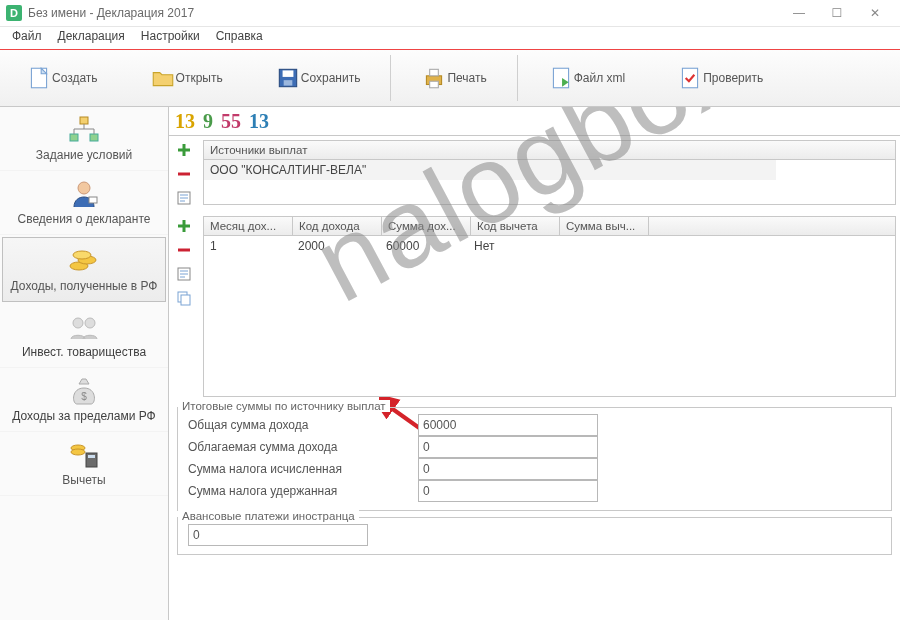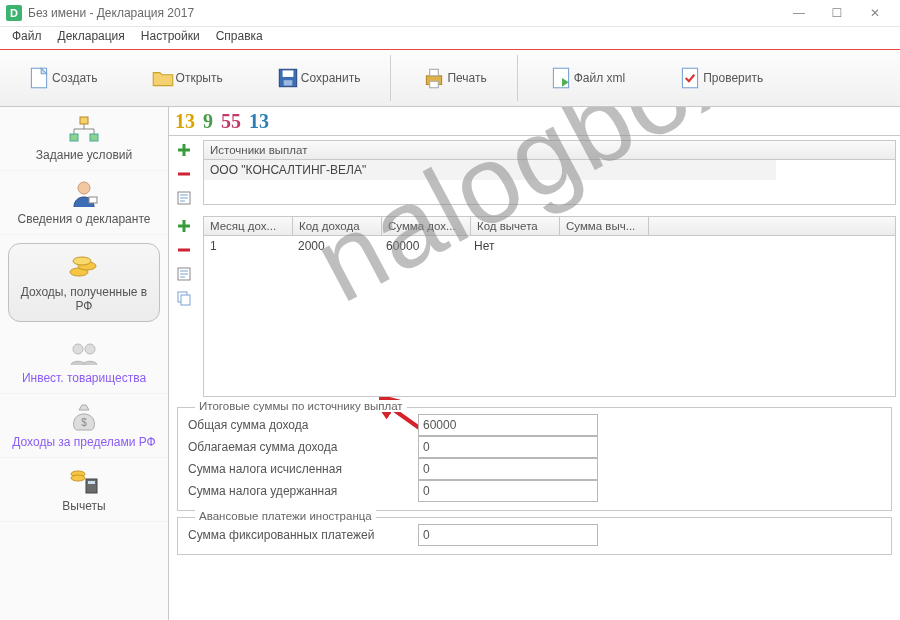--- a/index.html
+++ b/index.html
@@ -10,42 +10,42 @@
 .titlebar .win-btn{width:38px;height:22px;display:flex;align-items:center;justify-content:center;color:#888}
 .menubar{height:22px;border-bottom:1px solid #ef4444;display:flex;padding:0 4px;color:#444}
 .menubar .mi{padding:2px 8px}
 .toolbar{height:56px;border-bottom:1px solid #c8c8c8;display:flex;align-items:center;background:linear-gradient(#fdfdfd,#f0f0f0)}
 .toolbar .tb{display:flex;flex-direction:row;align-items:center;padding:4px 26px;color:#555}
 .toolbar .tb svg{width:26px;height:26px}
 .toolbar .sep{width:1px;height:46px;background:#cfcfcf;margin:0 4px}
 .body{display:flex;height:516px}
 .sidebar{width:168px;border-right:1px solid #c8c8c8;background:#fafafa}
 .side-item{display:flex;flex-direction:column;align-items:center;padding:8px 4px;color:#555;border-bottom:1px solid #f3f3f3;text-align:center}
-.side-item.selected{background:linear-gradient(#f6f6f6,#ececec);border:1px solid #c0c0c0;border-radius:12px;margin:8px}
-.side-item.disabled{color:#8b5cf6}
+.side-item.selected{background:linear-gradient(#f6f6f6,#ececec);border:1px solid #c0c0c0;border-radius:0;margin:2px}
+.side-item.disabled{color:#404040}
 .side-item svg{width:34px;height:30px;margin-bottom:3px}
 .content{flex:1;position:relative;overflow:hidden}
 .ratebar{height:28px;border-bottom:1px solid #c8c8c8;display:flex;align-items:center;padding-left:6px;gap:8px;font-family:"Comic Sans MS",cursive;font-size:20px;font-weight:bold}
 .r13a{color:#d9a400}.r9{color:#4a9b4a}.r35{color:#c23a6a}.r13b{color:#2d7fb5}
 .panel{display:flex}
 .btncol{width:22px;padding:4px;display:flex;flex-direction:column;align-items:center;gap:4px}
 .btncol .ic{width:18px;height:18px;display:flex;align-items:center;justify-content:center;border:1px solid transparent}
 .gridarea{flex:1;padding:4px}
 .gridhdr{height:18px;border:1px solid #c8c8c8;background:linear-gradient(#fafafa,#ececec);display:flex;align-items:center;padding-left:6px;font-size:11.5px;color:#555}
 .databox{height:44px;border:1px solid #c8c8c8;border-top:none;background:#fff}
 .databox .row{padding:3px 6px;background:#f3f3f3;width:560px}
 .table{border:1px solid #c8c8c8}
 .table .thead{display:flex;background:linear-gradient(#fafafa,#ececec);border-bottom:1px solid #c8c8c8}
 .table .th{border-right:1px solid #c8c8c8;padding:3px 6px;font-size:11.5px;color:#555}
 .table .trow{display:flex}
 .table .td{padding:3px 6px;font-size:12px}
 .c1{width:76px}.c2{width:76px}.c3{width:76px}.c4{width:76px}.c5{width:76px}
 .tablebody{height:160px;background:#fff}
 .fieldset{border:1px solid #c8c8c8;margin:6px 8px 2px 8px;padding:6px 10px 8px 10px;position:relative}
-.fieldset .legend{position:absolute;top:-8px;left:17px;background:#fff;padding:0 4px;color:#666;font-size:11.5px}
+.fieldset .legend{position:absolute;top:-8px;left:0;background:#fff;padding:0 4px;color:#666;font-size:11.5px}
 .frow{display:flex;align-items:center;margin:0 0}
 .flabel{width:230px;color:#555}
 .finput{width:170px;height:18px;border:1px solid #b8b8b8;padding:1px 4px;font-size:12px;color:#555;background:#fff}
 .arrow{position:absolute;left:210px;top:290px;pointer-events:none}
 .watermark{position:absolute;left:120px;top:-40px;font-size:110px;color:#8a8a8a;opacity:.55;transform:rotate(-28deg);font-family:Arial,sans-serif;pointer-events:none;letter-spacing:2px;font-weight:400;white-space:nowrap}
 </style>
 </head>
 <body>
 
 <div class="titlebar">
@@ -275,18 +275,17 @@
       </div>
       <div class="frow">
         <div class="flabel">Сумма налога удержанная</div>
         <input class="finput" value="0" style="">
       </div>
     </div>
 
     <div class="fieldset">
       <div class="legend">Авансовые платежи иностранца</div>
       <div class="frow">
-        <div class="flabel">Сумма фиксированных платежей</div>
         <input class="finput" value="0" style="">
       </div>
     </div>
   </div>
 </div>
 
 </body></html>

